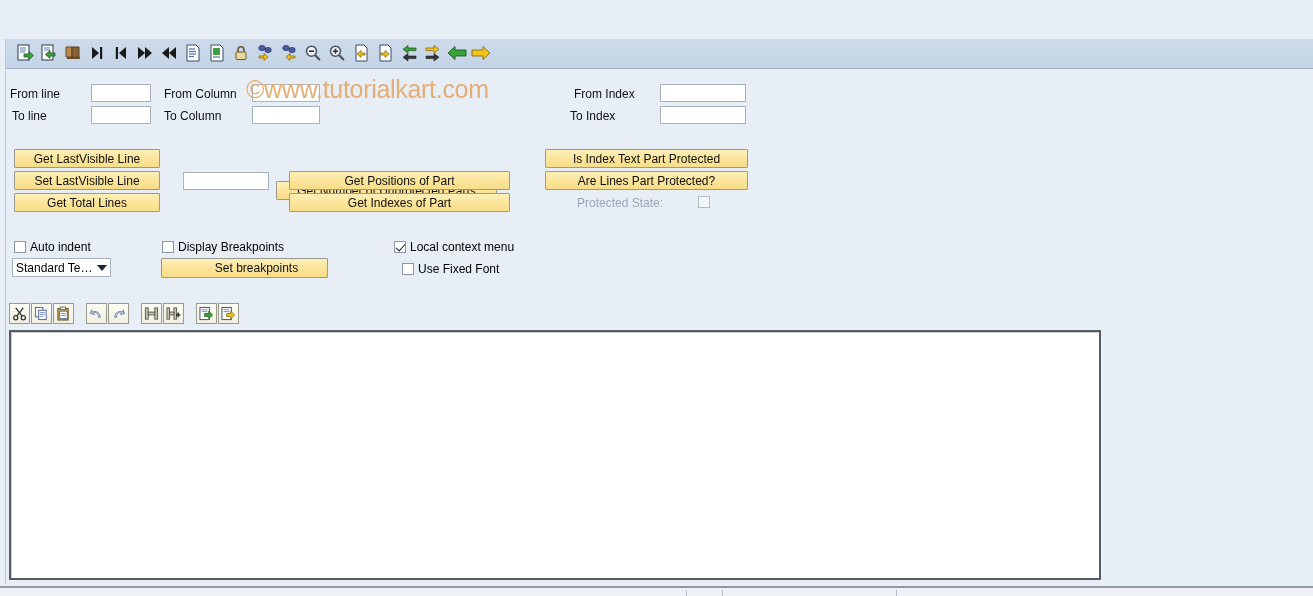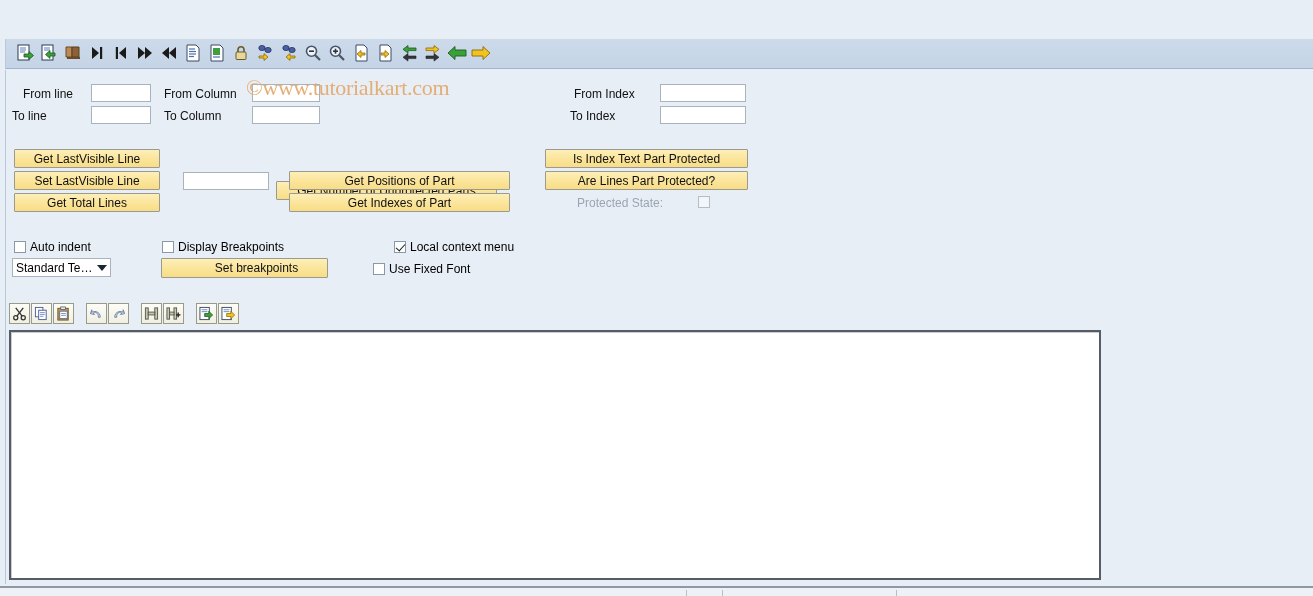--- a/index.html
+++ b/index.html
@@ -59,22 +59,22 @@
     width: 22px; height: 22px;
     display: inline-flex;
     align-items: center; justify-content: center;
     position: relative;
   }
   .ico svg { display: block; }
   .watermark {
     position: absolute;
     left: 240px; top: 36px;
     width: 290px;
-    font-family: Liberation Serif, serif;
-    font-size: 22px;
+    font-family: Liberation Sans, sans-serif;
+    font-size: 25px;
     color: #e3a86b;
     opacity: 0.92;
     white-space: nowrap;
     pointer-events: none;
     z-index: 1;
     letter-spacing: -0.3px;
   }
   
   .body {
     position: absolute;
@@ -365,21 +365,21 @@
         <svg width="20" height="18" viewBox="0 0 20 18">
           <path d="M1 6 h11 v-3.5 l7 6.5 -7 6.5 v-3.5 h-11 z" fill="#f2c31f" stroke="#8a6a08" stroke-width="0.9"></path>
         </svg>
       </span>
 
     </div>
   </div>
 
   <div class="body">
 
-    <div class="lbl" style="left:17px; top:17px;">From line</div>
+    <div class="lbl" style="left:4px; top:17px;">From line</div>
     <input class="fld" style="left: 85px; top: 14px; width: 60px;" value="">
     <div class="lbl" style="left:158px; top:17px;">From Column</div>
     <input class="fld" style="left: 246px; top: 14px; width: 68px;" value="">
     <div class="lbl" style="left:568px; top:17px;">From Index</div>
     <input class="fld" style="left: 654px; top: 14px; width: 86px;" value="">
 
     <div class="lbl" style="left:6px; top:39px;">To line</div>
     <input class="fld" style="left: 85px; top: 36px; width: 60px;" value="">
     <div class="lbl" style="left:158px; top:39px;">To Column</div>
     <input class="fld" style="left: 246px; top: 36px; width: 68px;" value="">
@@ -407,21 +407,21 @@
       <span>Auto indent</span>
     </div>
     <div class="cb-wrap" style="left:156px; top:170px;">
       <span class="cb"></span>
       <span>Display Breakpoints</span>
     </div>
     <div class="cb-wrap" style="left:388px; top:170px;">
       <span class="cb checked"></span>
       <span>Local context menu</span>
     </div>
-    <div class="cb-wrap" style="left:367px; top:192px;">
+    <div class="cb-wrap" style="left:396px; top:192px;">
       <span class="cb"></span>
       <span>Use Fixed Font</span>
     </div>
 
     <div class="ddl" style="left:6px; top:188px; width:99px;">
       <span>Standard Te…</span>
       <span class="caret"></span>
     </div>
 
     <button class="btn" style="left:155px; top:188px; width:167px; height:20px;padding-left:24px;">Set breakpoints</button>

